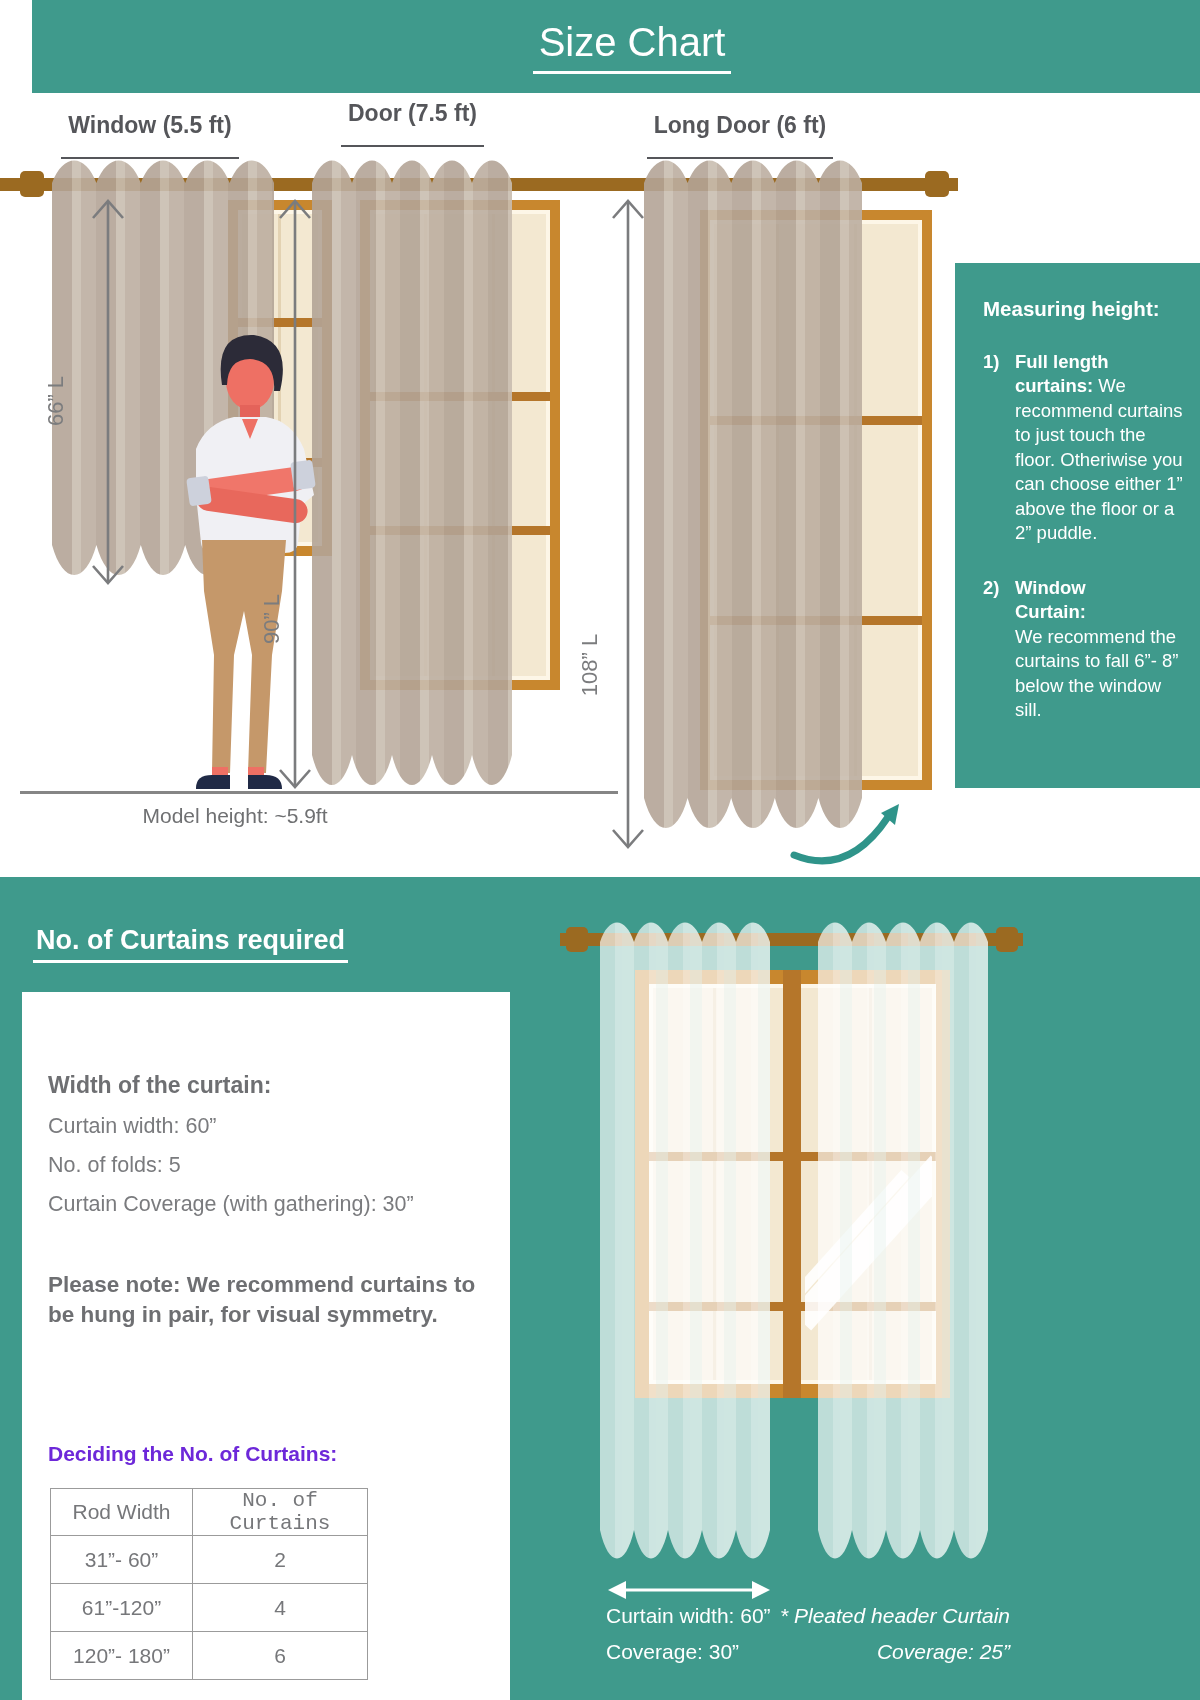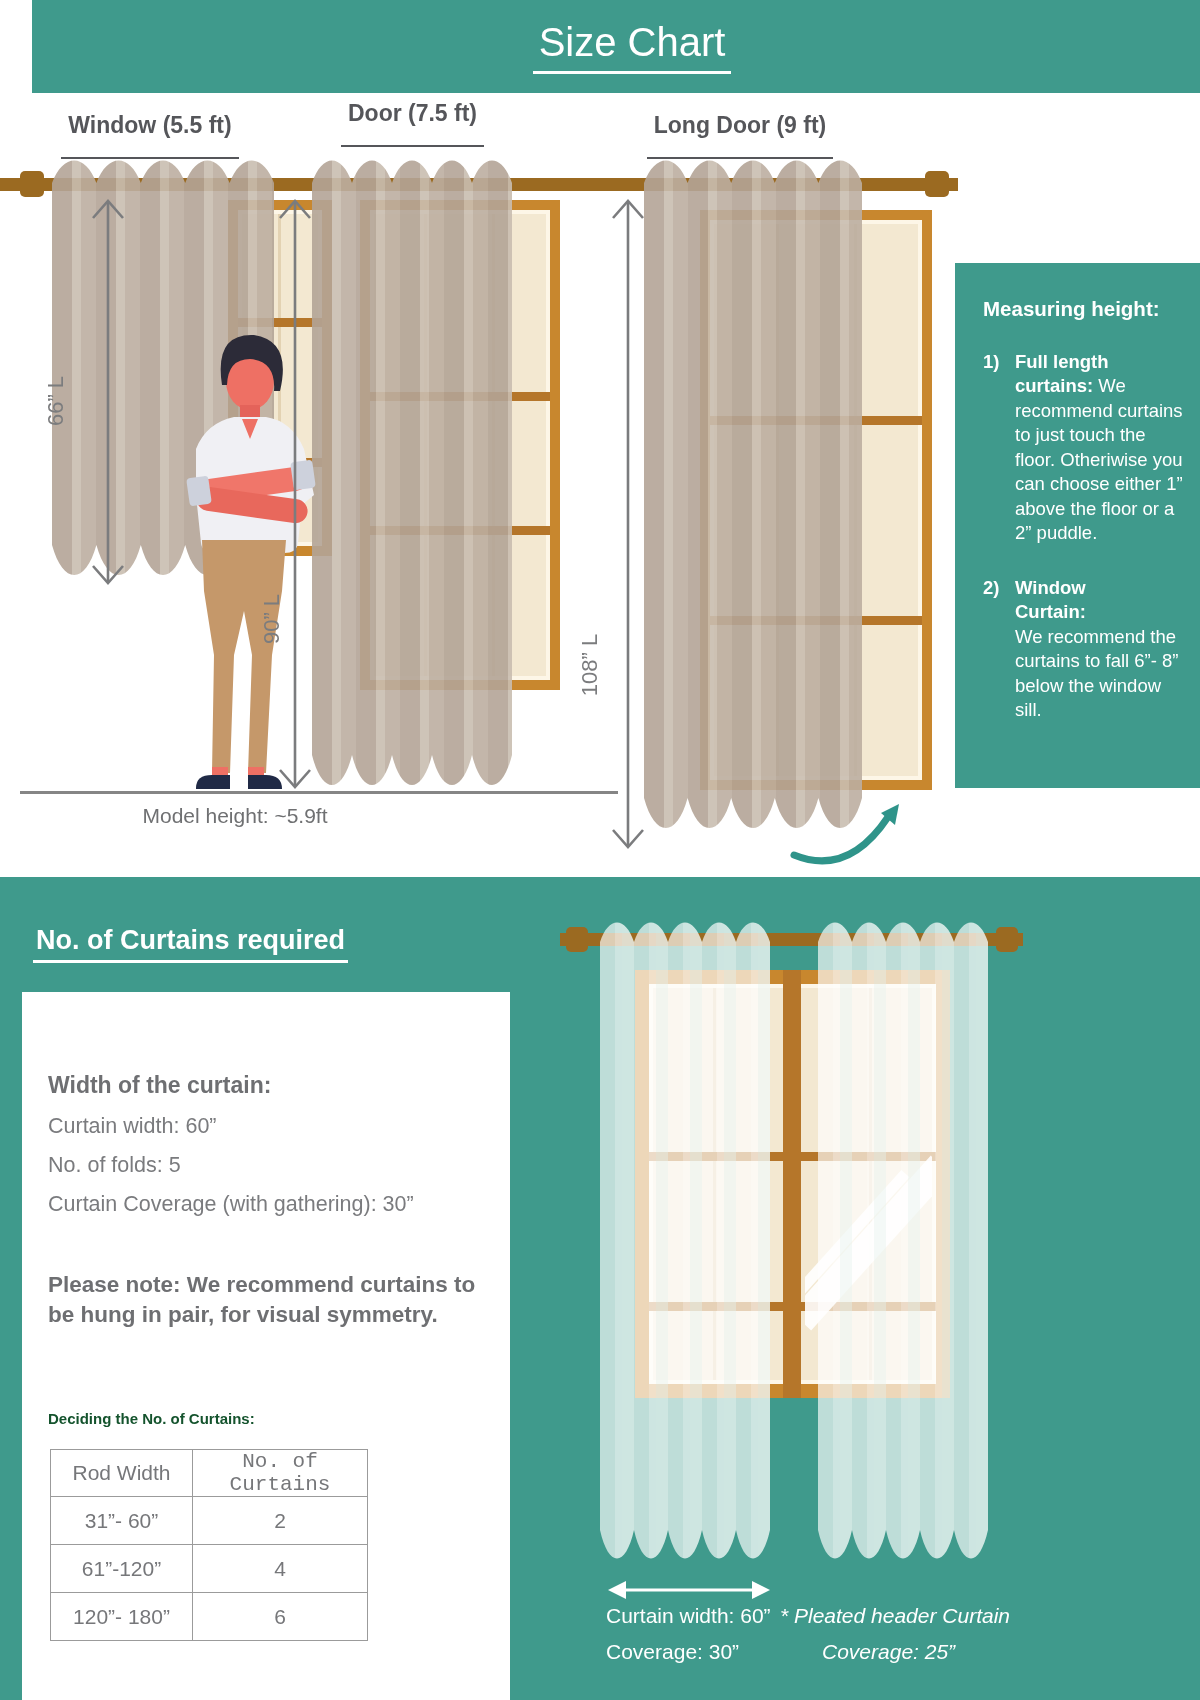--- a/index.html
+++ b/index.html
@@ -34,31 +34,31 @@
   .mtxt b{font-weight:bold;}
   
   .bteal{left:0;top:877px;width:1200px;height:823px;}
   .bheading{position:absolute;left:33px;top:925px;color:#ffffff;font-size:27px;font-weight:bold;}
   .bheading span{border-bottom:3px solid #ffffff;padding:0 3px 5px;}
   .card{position:absolute;left:22px;top:992px;width:488px;height:708px;background:#ffffff;
         box-sizing:border-box;padding:80px 24px 0 26px;color:#7a7b7e;}
   .card h3{margin:0 0 16px 0;font-size:23px;color:#6e6f72;}
   .card p.line{margin:0 0 16px 0;font-size:21.5px;line-height:23px;}
   .card .note{margin:54px 0 0 0;font-size:22.5px;font-weight:bold;line-height:30px;color:#6e6f72;width:430px;}
-  .card .ttitle{margin:80px 0 0 0;font-size:15px;color:#14532d;}
+  .card .ttitle{margin:112px 0 0 0;font-size:21px;color:#6d28d9;}
   .size-table{border-collapse:collapse;color:#76777a;margin:22px 0 0 2px;}
   .size-table th,.size-table td{border:1.6px solid #9b9b9b;font-weight:normal;text-align:center;
         font-size:21px;padding:0;}
   .size-table th{height:36px;}
   .size-table td{height:47px;}
   .col-rod{width:141px;} .col-num{width:174px;font-family:Liberation Mono, monospace;}
   
   .cap{position:absolute;color:#ffffff;font-size:21px;line-height:36px;}
   .cap.italic{font-style:italic;}
-  .cap .ind{padding-left:42px;}
+  .cap .ind{padding-left:42px;text-align:right;}
   .refl{position:absolute;background:rgba(255,255,255,0.9);}
 </style>
 </head>
 <body>
 
 <div id="canvas">
 
   <svg width="0" height="0" style="position:absolute">
     <defs>
       <pattern id="taupe" width="44" height="10" patternUnits="userSpaceOnUse">
@@ -73,21 +73,21 @@
       </pattern>
     </defs>
   </svg>
 
   <div class="abs teal hdr">
     <div class="hdr-title">Size Chart</div>
   </div>
 
   <div class="abs lbl" style="left:40px;top:112px;width:220px;"><span>Window (5.5 ft)</span></div>
   <div class="abs lbl" style="left:320px;top:100px;width:185px;"><span>Door (7.5 ft)</span></div>
-  <div class="abs lbl" style="left:640px;top:112px;width:200px;"><span>Long Door (9 ft)</span></div>
+  <div class="abs lbl" style="left:640px;top:112px;width:200px;"><span>Long Door (6 ft)</span></div>
 
   <div class="frame" style="left:228px;top:200px;width:104px;height:356px;">
     <div class="rim"></div>
     <div class="pane"></div>
     <div class="vline" style="left:50px;"></div>
     <div class="hbar" style="top:118px;"></div>
     <div class="hbar" style="top:258px;"></div>
   </div>
   <div class="frame" style="left:360px;top:200px;width:200px;height:490px;">
     <div class="rim"></div>

